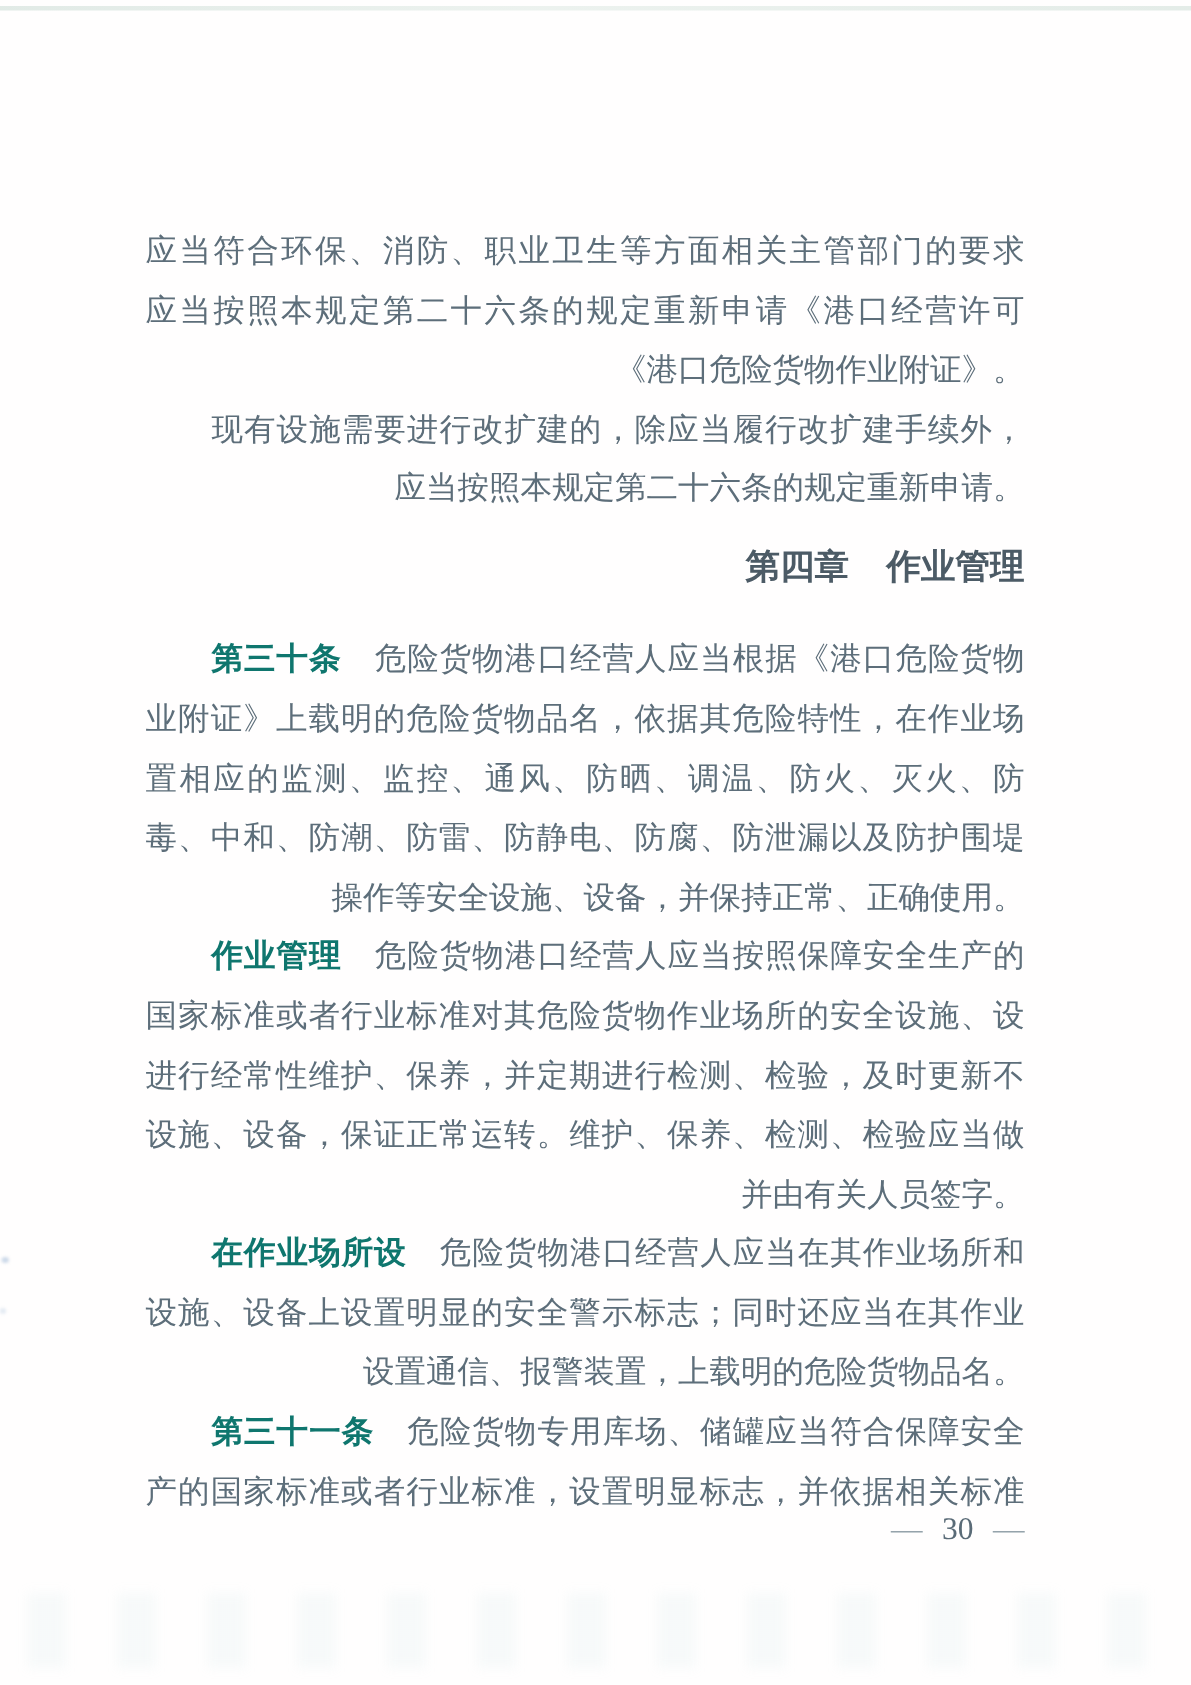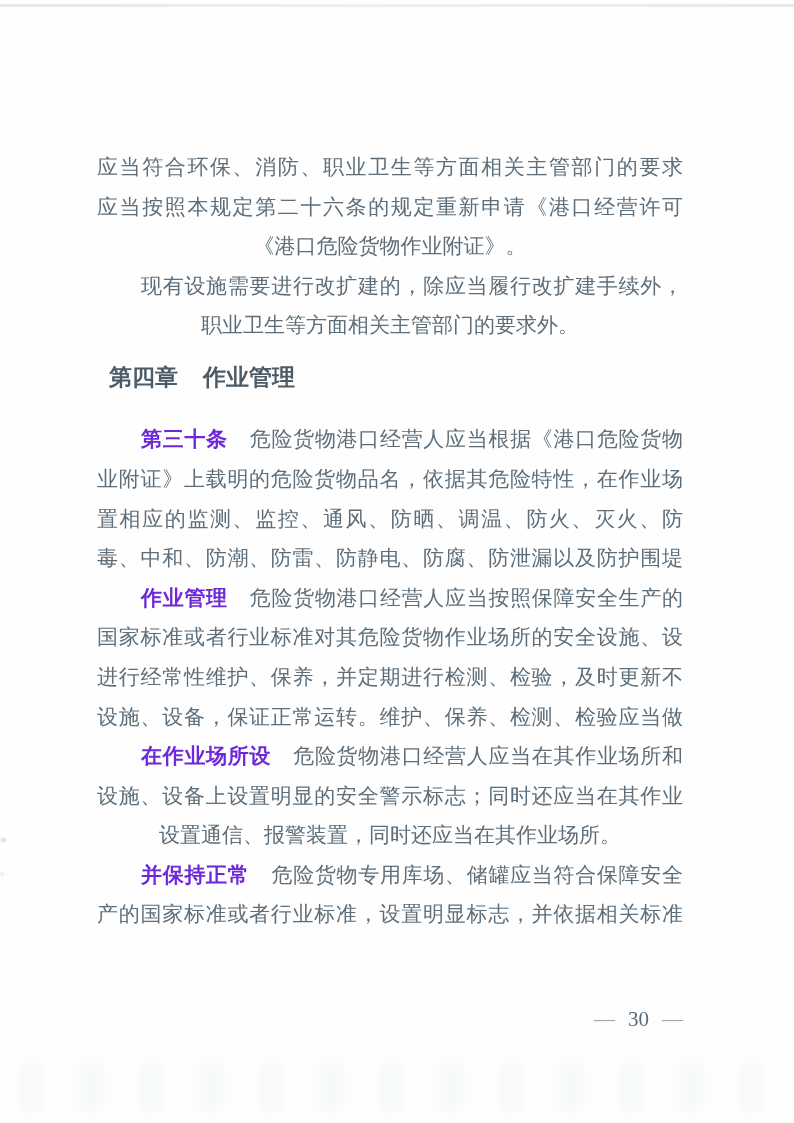--- a/index.html
+++ b/index.html
@@ -68,32 +68,32 @@
     overflow: hidden;
   }
   
   .j { text-align: justify; }
   .j::after {
     content: "";
     display: inline-block;
     width: 100%;
     height: 0;
   }
-  .last { text-align: center; }
+  .last { text-align: right; }
   .indent { text-indent: 44px; }
   .article-label {
     font-weight: bold;
-    color: #6d28d9;
+    color: #0f766e;
     margin-right: 22px;
   }
   .chapter-heading {
     height: 40px;
     line-height: 40px;
     margin: 12px 0 22.4px 12px;
-    text-align: left;
+    text-align: right;
     font-weight: bold;
     font-size: 23px;
     color: #4c5b66;
   }
   .chapter-heading .chapter-num { margin-right: 25px; }
 
   .footer {
     position: absolute;
     top: 1006px;
     left: 594px;
@@ -119,56 +119,58 @@
   <div class="content">
 
     <div>
       <div class="line j">应当符合环保、消防、职业卫生等方面相关主管部门的要求外，还</div>
       <div class="line j">应当按照本规定第二十六条的规定重新申请《港口经营许可证》及</div>
       <div class="line last">《港口危险货物作业附证》。</div>
     </div>
 
     <div>
       <div class="line j indent">现有设施需要进行改扩建的，除应当履行改扩建手续外，还应</div>
-      <div class="line last">职业卫生等方面相关主管部门的要求外。</div>
+      <div class="line last">应当按照本规定第二十六条的规定重新申请。</div>
     </div>
 
     <div class="chapter-heading">
       <span class="chapter-num">第四章</span><span>作业管理</span>
     </div>
 
     <div>
       <div class="line j indent">
         <span class="article-label">第三十条</span><span>危险货物港口经营人应当根据《港口危险货物作</span>
       </div>
       <div class="line j">业附证》上载明的危险货物品名，依据其危险特性，在作业场所设</div>
       <div class="line j">置相应的监测、监控、通风、防晒、调温、防火、灭火、防爆、泄压、防</div>
       <div class="line j">毒、中和、防潮、防雷、防静电、防腐、防泄漏以及防护围堤或者隔离</div>
+      <div class="line last">操作等安全设施、设备，并保持正常、正确使用。</div>
     </div>
 
     <div>
       <div class="line j indent">
         <span class="article-label">作业管理</span><span>危险货物港口经营人应当按照保障安全生产的</span>
       </div>
       <div class="line j">国家标准或者行业标准对其危险货物作业场所的安全设施、设备</div>
       <div class="line j">进行经常性维护、保养，并定期进行检测、检验，及时更新不合格的</div>
       <div class="line j">设施、设备，保证正常运转。维护、保养、检测、检验应当做好记录，</div>
+      <div class="line last">并由有关人员签字。</div>
     </div>
 
     <div>
       <div class="line j indent">
         <span class="article-label">在作业场所设</span><span>危险货物港口经营人应当在其作业场所和安全</span>
       </div>
       <div class="line j">设施、设备上设置明显的安全警示标志；同时还应当在其作业场所</div>
-      <div class="line last">设置通信、报警装置，同时还应当在其作业场所。</div>
+      <div class="line last">设置通信、报警装置，上载明的危险货物品名。</div>
     </div>
 
     <div>
       <div class="line j indent">
-        <span class="article-label">并保持正常</span><span>危险货物专用库场、储罐应当符合保障安全生</span>
+        <span class="article-label">第三十一条</span><span>危险货物专用库场、储罐应当符合保障安全生</span>
       </div>
       <div class="line j">产的国家标准或者行业标准，设置明显标志，并依据相关标准定期</div>
     </div>
 
   </div>
 
   <div class="footer">
     <span class="dash">—</span>
     <span class="num">30</span>
     <span class="dash">—</span>

